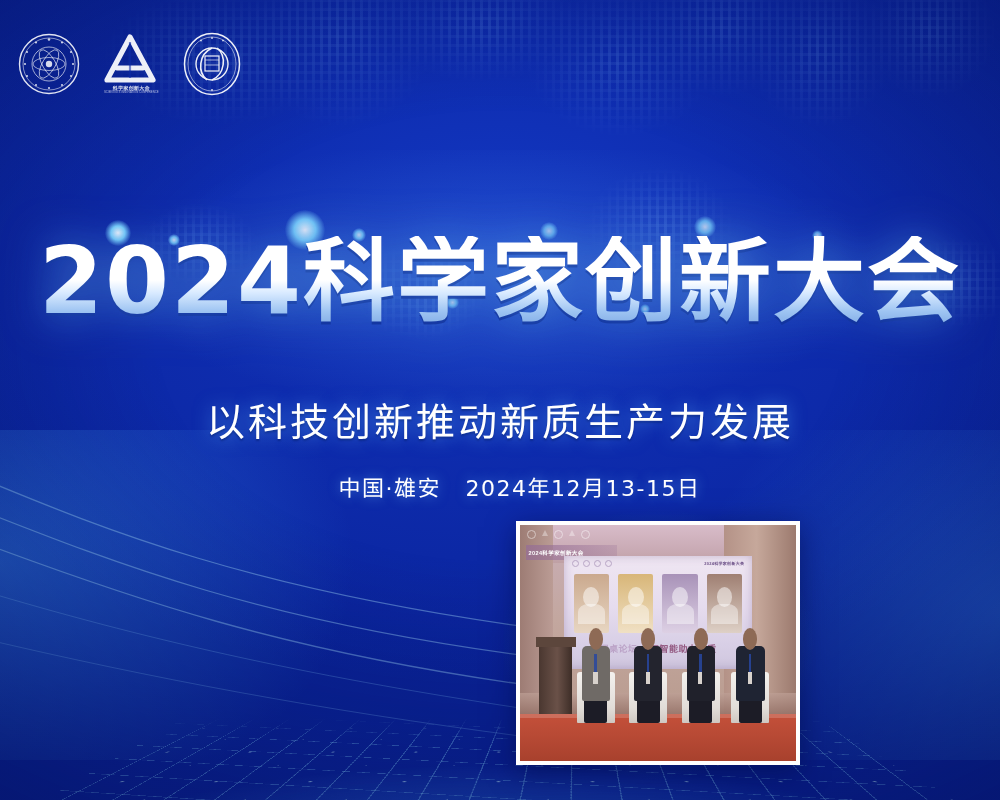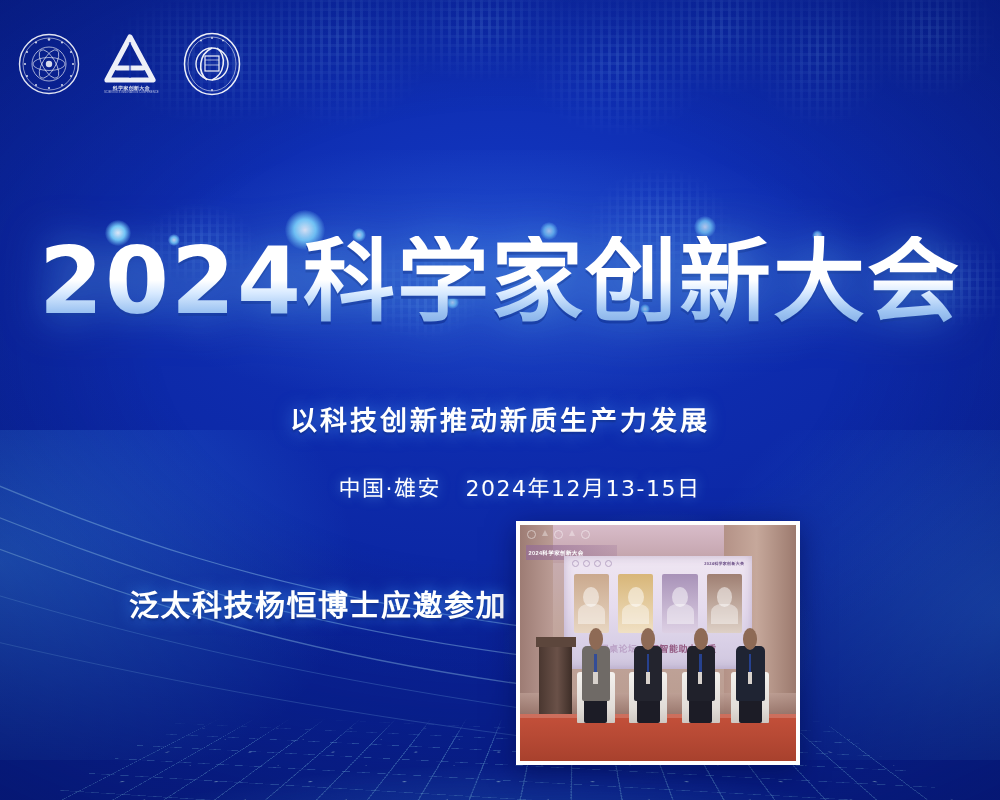--- a/index.html
+++ b/index.html
@@ -170,24 +170,24 @@
     border-radius: 50%;
     background: radial-gradient(circle, #ffffff 0%, #7fd8ff 38%, rgba(60,170,255,0) 72%);
   }
 
   
   .subtitle {
     position: absolute;
     left: 0; right: 0; top: 385px;
     text-align: center;
     z-index: 5;
-    margin: 14px;
+    margin: 6px;
     font-family: "DejaVu Sans", "Liberation Sans", sans-serif;
-    font-size: 27px;
-    font-weight: bold;
+    font-size: 39px;
+    font-weight: normal;
     color: #ffffff;
     letter-spacing: 3px;
     text-shadow: 0 0 18px rgba(90,175,255,.7), 0 2px 2px rgba(5,25,110,.65);
     white-space: nowrap;
   }
 
   
   .dateline {
     position: absolute;
     left: 0; right: 0; top: 470px;
@@ -518,21 +518,20 @@
   </div>
 
   <h2 class="subtitle">以科技创新推动新质生产力发展</h2>
 
   <div class="dateline">
     <span class="loc">中国·雄安</span>
     <span>2024年12月13-15日</span>
   </div>
 
   <div class="caption">
-    <div>泛太科技杨恒博士应邀参加</div>
   </div>
 
   <div class="photo-glow"></div>
 
   <div class="photo-frame">
     <div class="photo">
 
       <div class="ph-wall"></div>
       <div class="ph-ceiling"></div>
       <div class="ph-wall-left"></div>

